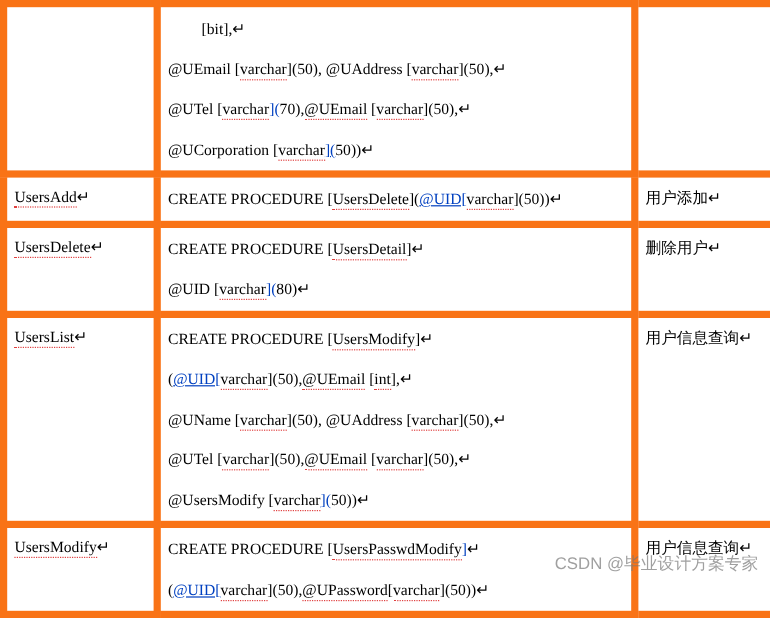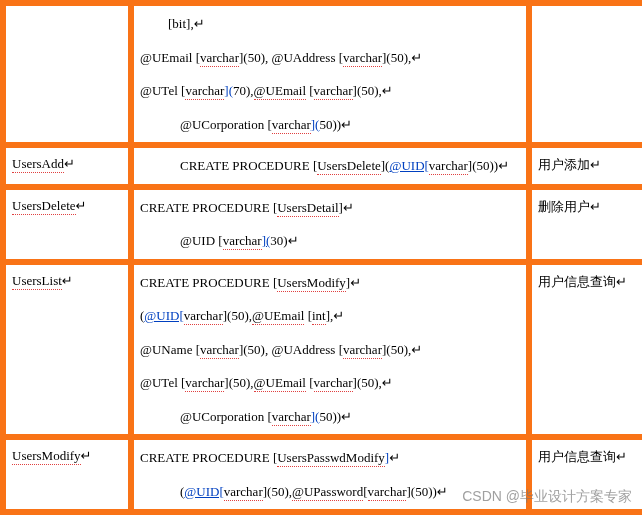--- a/index.html
+++ b/index.html
@@ -19,29 +19,29 @@
     }
     td {
       border: 6px solid #f97316;
       vertical-align: top;
       padding: 8px 6px;
     }
     .col1 { width: 128px; }
     .col2 { width: 398px; }
     .col3 { width: 116px; }
     .line { margin-bottom: 14px; line-height: 1.5; }
-    .line:last-child { margin-bottom: 0; margin-left: 40px; }
+    .line:last-child { margin-bottom: 0; }
     .redsq { border-bottom: 1.5px dotted #e04040; padding-bottom: 1px; font-family: Liberation Serif, serif; }
     .bluesq { color: #0040c0; text-decoration: underline; text-decoration-color: #0040c0; }
     .ret { letter-spacing: -1px; }
     .indent { padding-left: 28px; }
     .watermark {
       position: absolute;
       right: 10px;
-      bottom: 13px;
+      bottom: 40px;
       color: rgba(120,120,120,0.7);
       font-family: Arial, sans-serif;
       font-size: 14px;
       pointer-events: none;
     }
   </style>
 </head>
 <body>
 
 <table>
@@ -65,32 +65,32 @@
         <td><span class="redsq">UsersAdd</span><span class="ret">↵</span></td>
         <td>
           <div class="line"><span>CREATE PROCEDURE [</span><span class="redsq">UsersDelete</span><span>](</span><span class="bluesq">@UID[</span><span class="redsq">varchar</span><span>](50))</span><span class="ret">↵</span></div>
         </td>
         <td><span>用户添加</span><span class="ret">↵</span></td>
       </tr>
       <tr>
         <td><span class="redsq">UsersDelete</span><span class="ret">↵</span></td>
         <td>
           <div class="line"><span>CREATE PROCEDURE [</span><span class="redsq">UsersDetail</span><span>]</span><span class="ret">↵</span></div>
-          <div class="line"><span>@UID [</span><span class="redsq">varchar</span><span class="bluesq">](</span><span>30)</span><span class="ret">↵</span></div>
+          <div class="line"><span>@UID [</span><span class="redsq">varchar</span><span class="bluesq">](</span><span>80)</span><span class="ret">↵</span></div>
         </td>
         <td><span>删除用户</span><span class="ret">↵</span></td>
       </tr>
       <tr>
         <td><span class="redsq">UsersList</span><span class="ret">↵</span></td>
         <td>
           <div class="line"><span>CREATE PROCEDURE [</span><span class="redsq">UsersModify</span><span>]</span><span class="ret">↵</span></div>
           <div class="line"><span>(</span><span class="bluesq">@UID[</span><span class="redsq">varchar</span><span>](50),</span><span class="redsq">@UEmail</span><span>  [</span><span class="redsq">int</span><span>],</span><span class="ret">↵</span></div>
           <div class="line"><span>@UName [</span><span class="redsq">varchar</span><span>](50), </span><span>@UAddress  [</span><span class="redsq">varchar</span><span>](50),</span><span class="ret">↵</span></div>
           <div class="line"><span>@UTel [</span><span class="redsq">varchar</span><span>](50),</span><span class="redsq">@UEmail</span><span> [</span><span class="redsq">varchar</span><span>](50),</span><span class="ret">↵</span></div>
-          <div class="line"><span>@UCorporation [</span><span class="redsq">varchar</span><span class="bluesq">](</span><span>50))</span><span class="ret">↵</span></div>
+          <div class="line"><span>@UsersModify [</span><span class="redsq">varchar</span><span class="bluesq">](</span><span>50))</span><span class="ret">↵</span></div>
         </td>
         <td><span>用户信息查询</span><span class="ret">↵</span></td>
       </tr>
       <tr>
         <td><span class="redsq">UsersModify</span><span class="ret">↵</span></td>
         <td>
           <div class="line"><span>CREATE PROCEDURE [</span><span class="redsq">UsersPasswdModify</span><span class="bluesq">]</span><span class="ret">↵</span></div>
           <div class="line"><span>(</span><span class="bluesq">@UID[</span><span class="redsq">varchar</span><span>](50),</span><span class="redsq">@UPassword</span><span>[</span><span class="redsq">varchar</span><span>](50))</span><span class="ret">↵</span></div>
         </td>
         <td><span>用户信息查询</span><span class="ret">↵</span></td>

